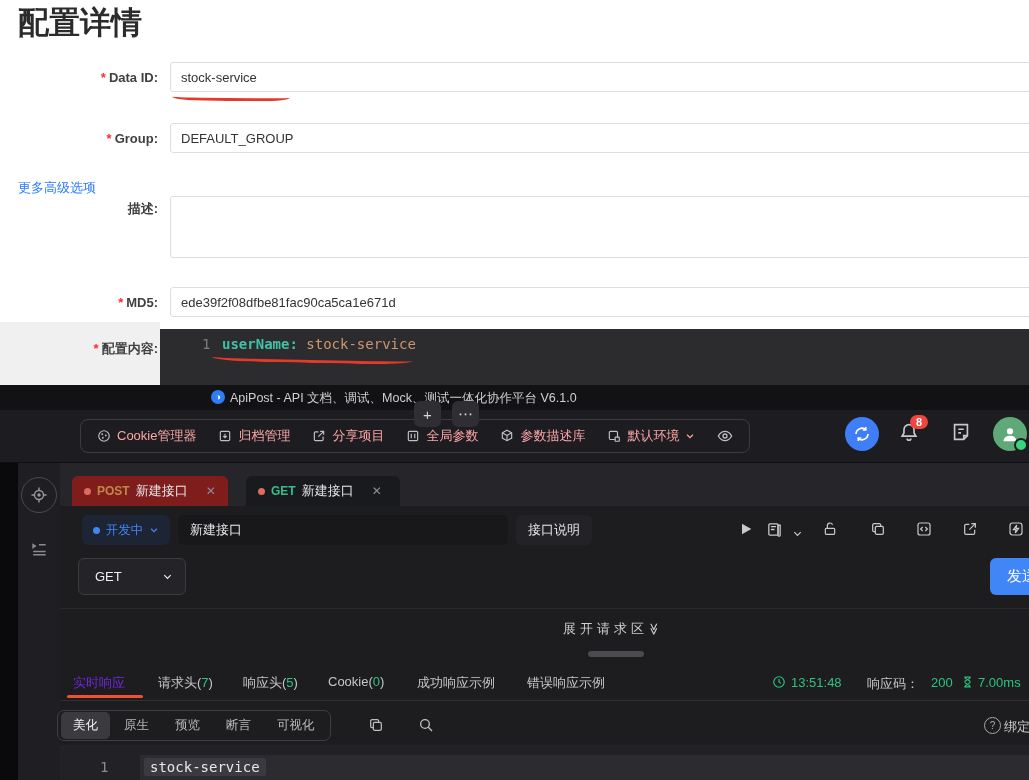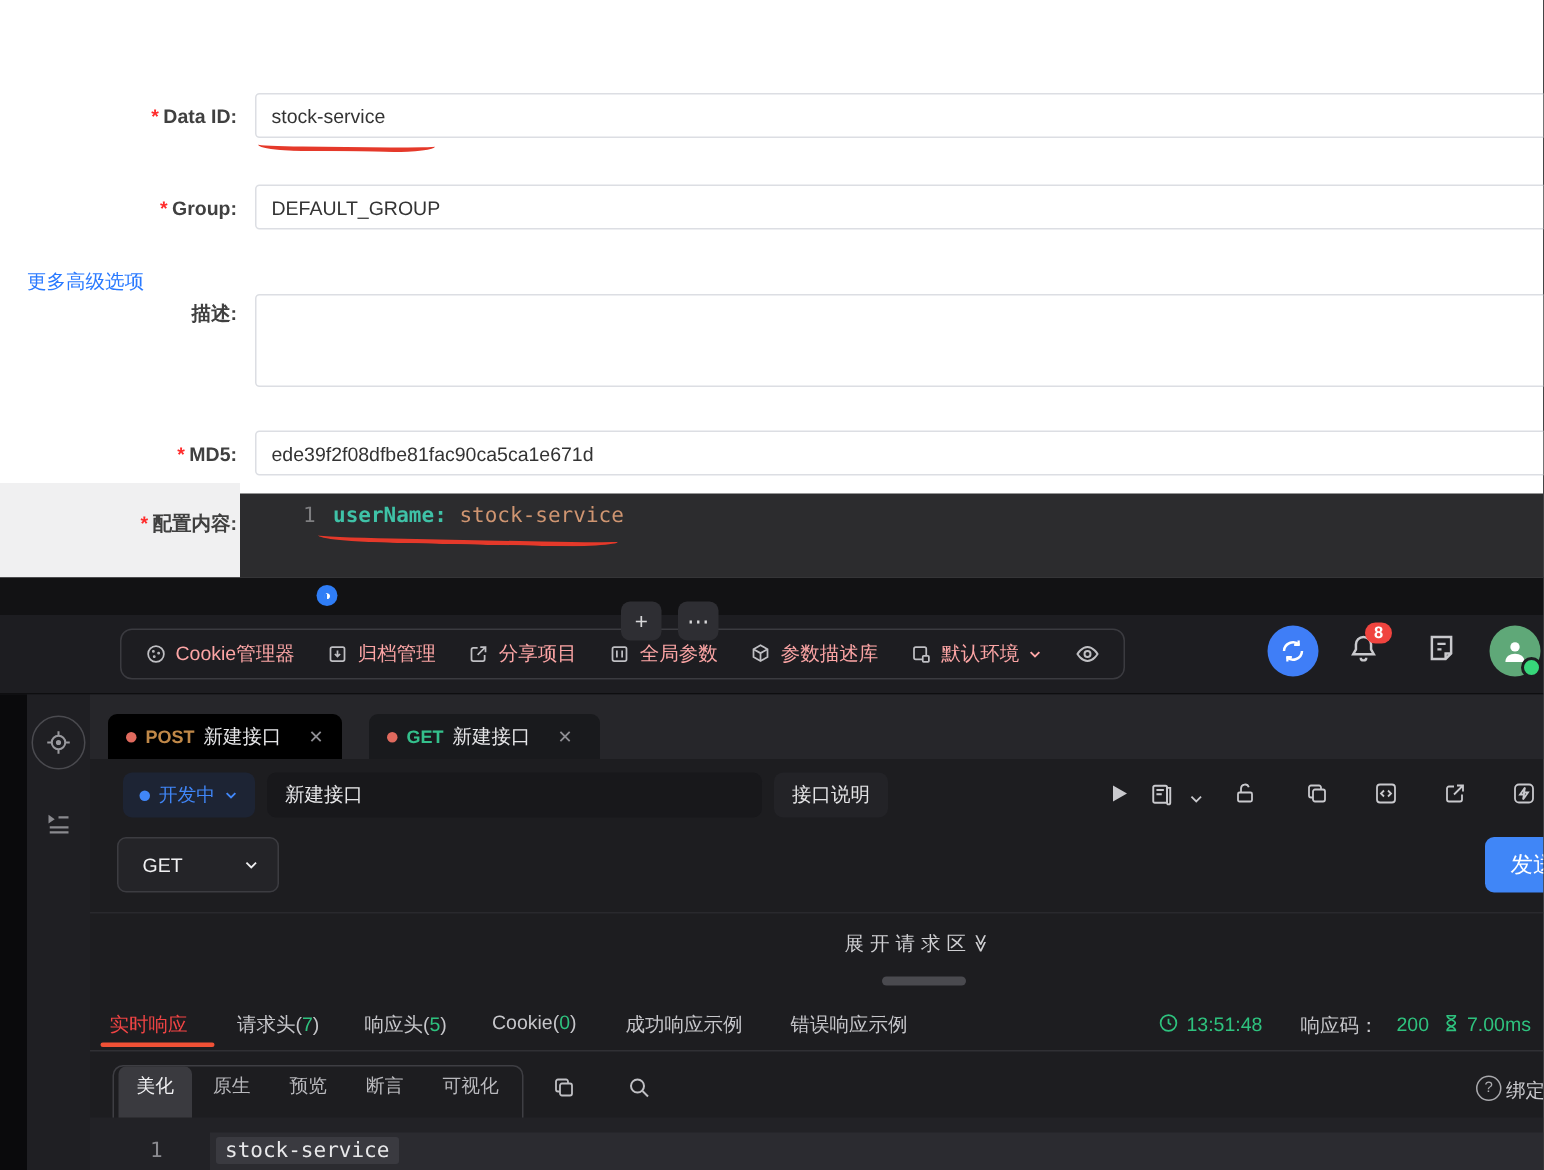--- a/index.html
+++ b/index.html
@@ -81,46 +81,47 @@
     display:flex;align-items:center;padding:0 14px;box-sizing:border-box;font-size:15px;color:#ededef;}
   .send-btn{left:990px;top:558px;width:72px;height:37px;background:#4086f7;border-radius:6px;color:#fff;
     font-size:15px;display:flex;align-items:center;padding-left:17px;box-sizing:border-box;cursor:pointer;}
   .h-div{height:1px;background:#29292d;}
   .expand-lbl{left:563px;top:620px;font-size:13px;color:#cfcfd2;letter-spacing:4px;cursor:pointer;}
   .dbl-chev{display:inline-block;transform:rotate(90deg);letter-spacing:0;font-size:12px;}
   .drag-handle{left:588px;top:651px;width:56px;height:6px;background:#4a4a4f;border-radius:3px;cursor:row-resize;}
 
   .rtab{position:absolute;top:674px;font-size:13px;color:#c6c6ca;cursor:pointer;white-space:nowrap;}
   .rtab .cnt{color:#2ec27e;}
-  .rtab-active{color:#ef4444;}
+  .rtab-active{color:#6d28d9;}
   .rtab-underline{left:67px;top:695px;width:76px;height:3px;background:#f05136;border-radius:2px;}
   .resp-border{left:60px;top:700px;width:969px;height:1px;background:#303034;}
   .meta{position:absolute;top:675px;font-size:13px;color:#2ec27e;white-space:nowrap;}
   .meta-gray{color:#c6c6ca;}
 
-  .view-group{left:75px;top:710px;height:48px;border:1px solid #3e3e43;border-radius:7px;
-    display:flex;padding:0 3px;box-sizing:border-box;gap:2px;}
+  .view-group{left:57px;top:710px;height:31px;border:1px solid #3e3e43;border-radius:7px;
+    display:flex;align-items:center;padding:0 3px;box-sizing:border-box;gap:2px;}
   .vtab{padding:5px 12px;font-size:12.5px;color:#b9b9bd;border-radius:5px;cursor:pointer;white-space:nowrap;}
   .vtab-active{background:#3a3a3f;color:#f0f0f2;}
   .vg-ico{position:absolute;top:717px;color:#c0c0c4;cursor:pointer;}
   .q-circle{position:absolute;left:984px;top:717px;width:15px;height:15px;border:1px solid #a9a9ad;border-radius:50%;
     color:#a9a9ad;font-size:10px;line-height:15px;text-align:center;}
   .bind-lbl{left:1004px;top:718px;font-size:13px;color:#c9c9cd;width:40px;}
 
   .resp-editor{left:60px;top:745px;width:969px;height:35px;background:#222226;}
   .resp-line-bg{position:absolute;left:80px;top:10px;width:889px;height:25px;background:#2b2b30;}
   .resp-lno{position:absolute;left:40px;top:14px;font:14px "DejaVu Sans Mono",monospace;color:#8a8a8f;}
   .resp-val{position:absolute;left:84px;top:13px;font:14px "DejaVu Sans Mono",monospace;color:#e8e8ea;
     background:#3a3a40;padding:1px 6px;border-radius:2px;}
 </style>
 </head>
 <body>
 
 <div id="screen">
 
+  <div class="abs nacos-title">配置详情</div>
 
   <div class="abs form-label" style="left:0;top:70px;">
     <span class="star">*</span><span>Data ID:</span>
   </div>
   <input class="abs n-input" style="top: 62px;" value="stock-service">
   <div class="abs red-line" style="left:172px;top:93px;width:118px;transform:rotate(0.6deg);"></div>
 
   <div class="abs form-label" style="left:0;top:131px;">
     <span class="star">*</span><span>Group:</span>
   </div>
@@ -145,20 +146,21 @@
   <div class="abs n-editor">
     <span class="lno">1</span>
     <span class="code"><span class="k">userName:</span>&nbsp;<span class="v">stock-service</span></span>
     <div class="red-line" style="position:absolute;left:52px;top:26px;width:200px;transform:rotate(1.2deg);"></div>
   </div>
 
   <div class="abs ap-win">
 
     <div class="abs ap-titlebar">
       <div class="ap-logo">◑</div>
+      <div class="ap-title">ApiPost - API 文档、调试、Mock、测试一体化协作平台 V6.1.0</div>
     </div>
 
     <div class="abs ap-toolbar">
       <div class="tb-group">
         <div class="tb-item">
           <svg class="icon" width="14" height="14" viewBox="0 0 24 24" fill="none" stroke="currentColor" stroke-width="2">
               <circle cx="12" cy="12" r="9"></circle>
               <circle cx="9" cy="9" r="0.6" fill="currentColor"></circle>
               <circle cx="15" cy="11" r="0.6" fill="currentColor"></circle>
               <circle cx="10" cy="15" r="0.6" fill="currentColor"></circle>
@@ -251,21 +253,21 @@
       </div>
       <div class="side-runner">
         <svg width="20" height="20" viewBox="0 0 24 24" fill="none" stroke="currentColor" stroke-width="1.8">
             <path d="M4 5l5 3.5L4 12V5z" fill="currentColor" stroke="none"></path>
             <path d="M12 7h8M5 15h15M5 19h15"></path>
           </svg>
       </div>
     </div>
 
     <div class="abs ap-tabbar"></div>
-    <div class="abs ap-tab" style="left:72px;top:91px;width:156px;background:#000000;">
+    <div class="abs ap-tab" style="left:72px;top:91px;width:156px;background:#7f1d1d;">
       <span class="tab-dot"></span>
       <span class="m-post">POST</span>
       <span>新建接口</span>
       <span class="tab-x">✕</span>
     </div>
     <div class="abs ap-tab" style="left:246px;top:91px;width:154px;background:#191a1d;">
       <span class="tab-dot"></span>
       <span class="m-get">GET</span>
       <span>新建接口</span>
       <span class="tab-x">✕</span>

